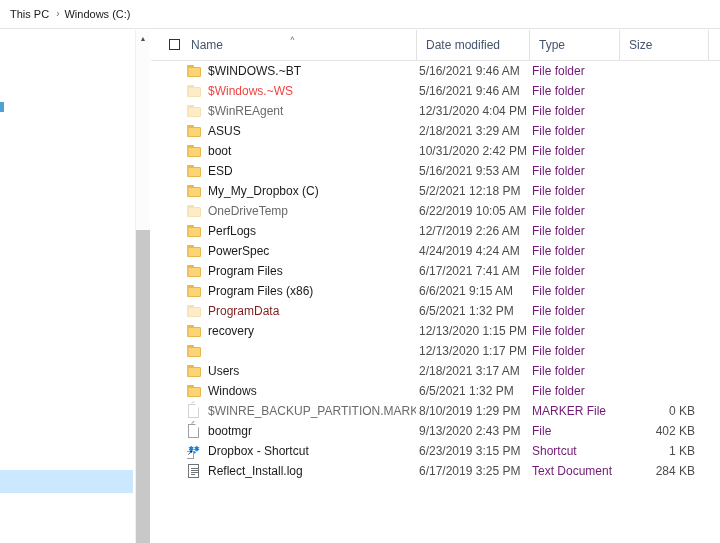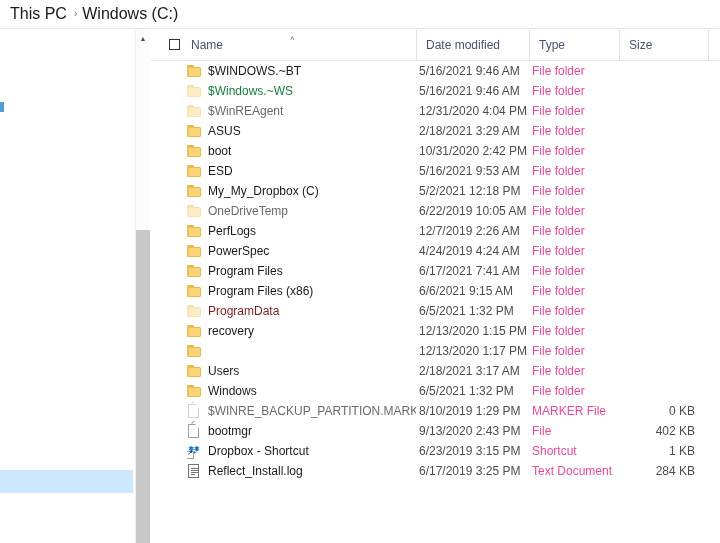--- a/index.html
+++ b/index.html
@@ -28,21 +28,21 @@
     position: absolute;
     left: 0; top: 0;
     width: 720px; height: 29px;
     background: #ffffff;
     border-bottom: 1px solid #e5e5e5;
     display: flex;
     align-items: center;
     box-sizing: border-box;
   }
   .crumb {
-    font-size: 16px;
+    font-size: 11px;
     color: #1a1a1a;
     padding: 2px 4px 2px 10px;
     white-space: nowrap;
     line-height: 16px;
   }
   .crumb.second { padding-left: 2px; }
   .crumb-sep {
     font-size: 10px;
     color: #6f6f6f;
     padding: 0 3px;
@@ -155,21 +155,21 @@
     height: 20px;
     font-size: 12px;
     line-height: 20px;
     color: #1a1a1a;
     white-space: nowrap;
     overflow: hidden;
   }
   .c-icon { left: 36px; width: 17px; height: 20px; }
   .c-name { left: 57px; width: 208px; }
   .c-date { left: 268px; width: 110px; color: #4d4d4d; }
-  .c-type { left: 381px; width: 88px; color: #ec4899; }
+  .c-type { left: 381px; width: 88px; color: #701a75; }
   .c-size { left: 468px; width: 76px; text-align: right; color: #4d4d4d; }
 
   
   .icon-wrap {
     position: absolute;
     left: 0; top: 3px;
     width: 16px; height: 14px;
   }
   .folder {
     position: absolute;
@@ -327,21 +327,21 @@
         <div class="row">
           <span class="cell c-icon">
             <span class="icon-wrap">
               <span class="folder faded">
                 <span class="tab"></span>
                 <span class="body"></span>
                 <span class="spine"></span>
               </span>
             </span>
           </span>
-          <span class="cell c-name" style="color: #15803d;">$Windows.~WS</span>
+          <span class="cell c-name" style="color: #ef4444;">$Windows.~WS</span>
           <span class="cell c-date">5/16/2021 9:46 AM</span>
           <span class="cell c-type">File folder</span>
           <span class="cell c-size"></span>
         </div>
         <div class="row">
           <span class="cell c-icon">
             <span class="icon-wrap">
               <span class="folder faded">
                 <span class="tab"></span>
                 <span class="body"></span>

